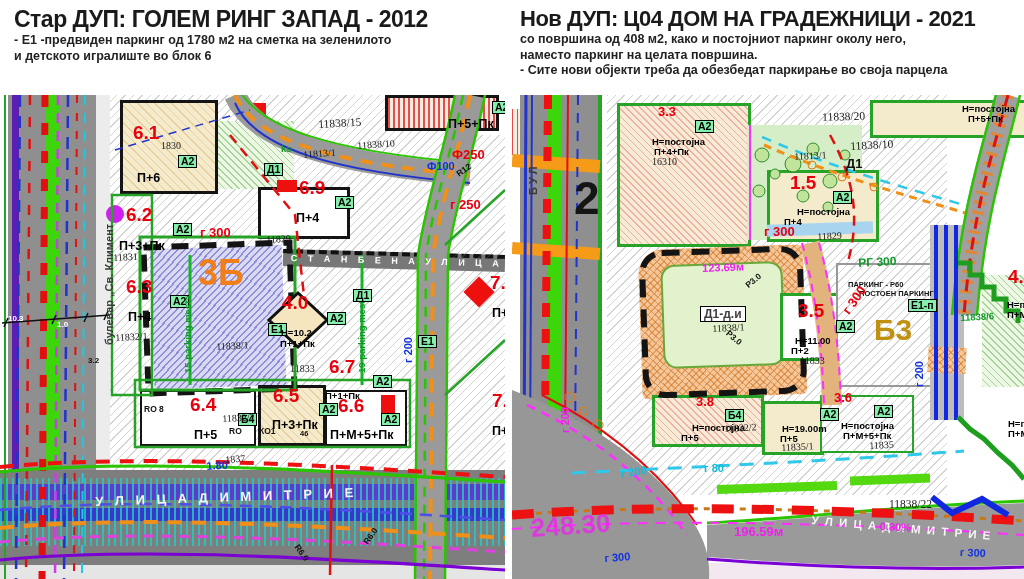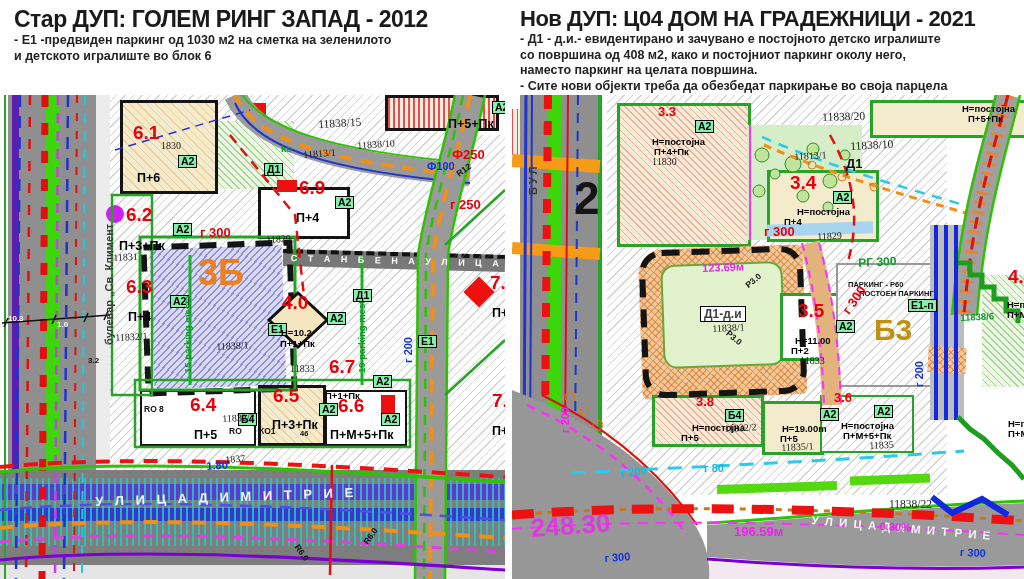--- a/index.html
+++ b/index.html
@@ -59,26 +59,25 @@
   .dim-w{font-size:8px;color:#fff;font-weight:700;}
   .dim-b{font-size:8px;color:#111;font-weight:700;margin-top:32px;}
 </style>
 </head>
 <body>
 
 <div class="page">
 
   <header class="hdr hdr-left">
     <h1>Стар ДУП: ГОЛЕМ РИНГ ЗАПАД - 2012</h1>
-    <p>- Е1 -предвиден паркинг од 1030 м2 на сметка на зеленилото</p>
+    <p>- Е1 -предвиден паркинг од 1780 м2 на сметка на зеленилото</p>
     <p>и детското игралиште во блок 6</p>
   </header>
   <header class="hdr hdr-right">
     <h1>Нов ДУП: Ц04 ДОМ НА ГРАДЕЖНИЦИ - 2021</h1>
-    <p>- Д1 - д.и.- евидентирано и зачувано е постојното детско игралиште</p>
     <p>со површина од 408 м2, како и постојниот паркинг околу него,</p>
     <p>наместо паркинг на целата површина.</p>
     <p>- Сите нови објекти треба да обезбедат паркирање во своја парцела</p>
   </header>
 
   <div class="map" id="mapL">
 
     <div class="abs base hatch-gray" style="left:108px;top:0;width:340px;height:400px;"></div>
     <div class="abs base" style="left:8px;top:0;width:102px;height:484px;background:#8f8f8f;">
       <div class="abs" style="left:4px;top:0;width:7px;height:484px;background:#5a1fb0;"></div>
@@ -354,24 +353,24 @@
         <rect x="338" y="380" width="80" height="9" fill="#54d810" transform="rotate(-2 378 384)"></rect>
       </g>
     </svg>
     <div class="labels" id="mapR-labels">
         <span class="lbl blvd" style="left: 16px; top: 100px; transform: rotate(-90deg);">Б У Л</span>
         <span class="lbl big2" style="left: 62px; top: 80px;">2</span>
         <span class="lbl red-s" style="left: 146px; top: 10px;">3.3</span>
         <span class="lbl box" style="left: 143px; top: 25px;">А2</span>
         <span class="lbl st-s" style="left: 140px; top: 42px;">Н=постојна</span>
         <span class="lbl st-s" style="left: 142px; top: 52px;">П+4+Пк</span>
-        <span class="lbl par" style="left: 140px; top: 62px;">11830</span>
+        <span class="lbl par" style="left: 140px; top: 62px;">16310</span>
         <span class="lbl blk-b" style="left: 334px; top: 62px;">Д1</span>
         <span class="lbl red-s" style="left: 252px; top: 130px;">г 300</span>
-        <span class="lbl red" style="left: 278px; top: 78px;">3.4</span>
+        <span class="lbl red" style="left: 278px; top: 78px;">1.5</span>
         <span class="lbl box" style="left: 281px; top: 96px;">А2</span>
         <span class="lbl st-s" style="left: 285px; top: 112px;">Н=постојна</span>
         <span class="lbl st-s" style="left: 272px; top: 122px;">П+4</span>
         <span class="lbl par" style="left: 305px; top: 137px; transform: rotate(-3deg);">11829</span>
         <span class="lbl par-b" style="left: 310px; top: 17px; transform: rotate(-2deg);">11838/20</span>
         <span class="lbl st-s" style="left: 450px; top: 9px;">Н=постојна</span>
         <span class="lbl st-s" style="left: 456px; top: 19px;">П+5+Пк</span>
         <span class="lbl par-b" style="left: 338px; top: 46px; transform: rotate(-3deg);">11838/10</span>
         <span class="lbl par" style="left: 282px; top: 57px; transform: rotate(-3deg);">11813/1</span>
         <span class="lbl box-b" style="left: 188px; top: 211px;">Д1-д.и</span>

